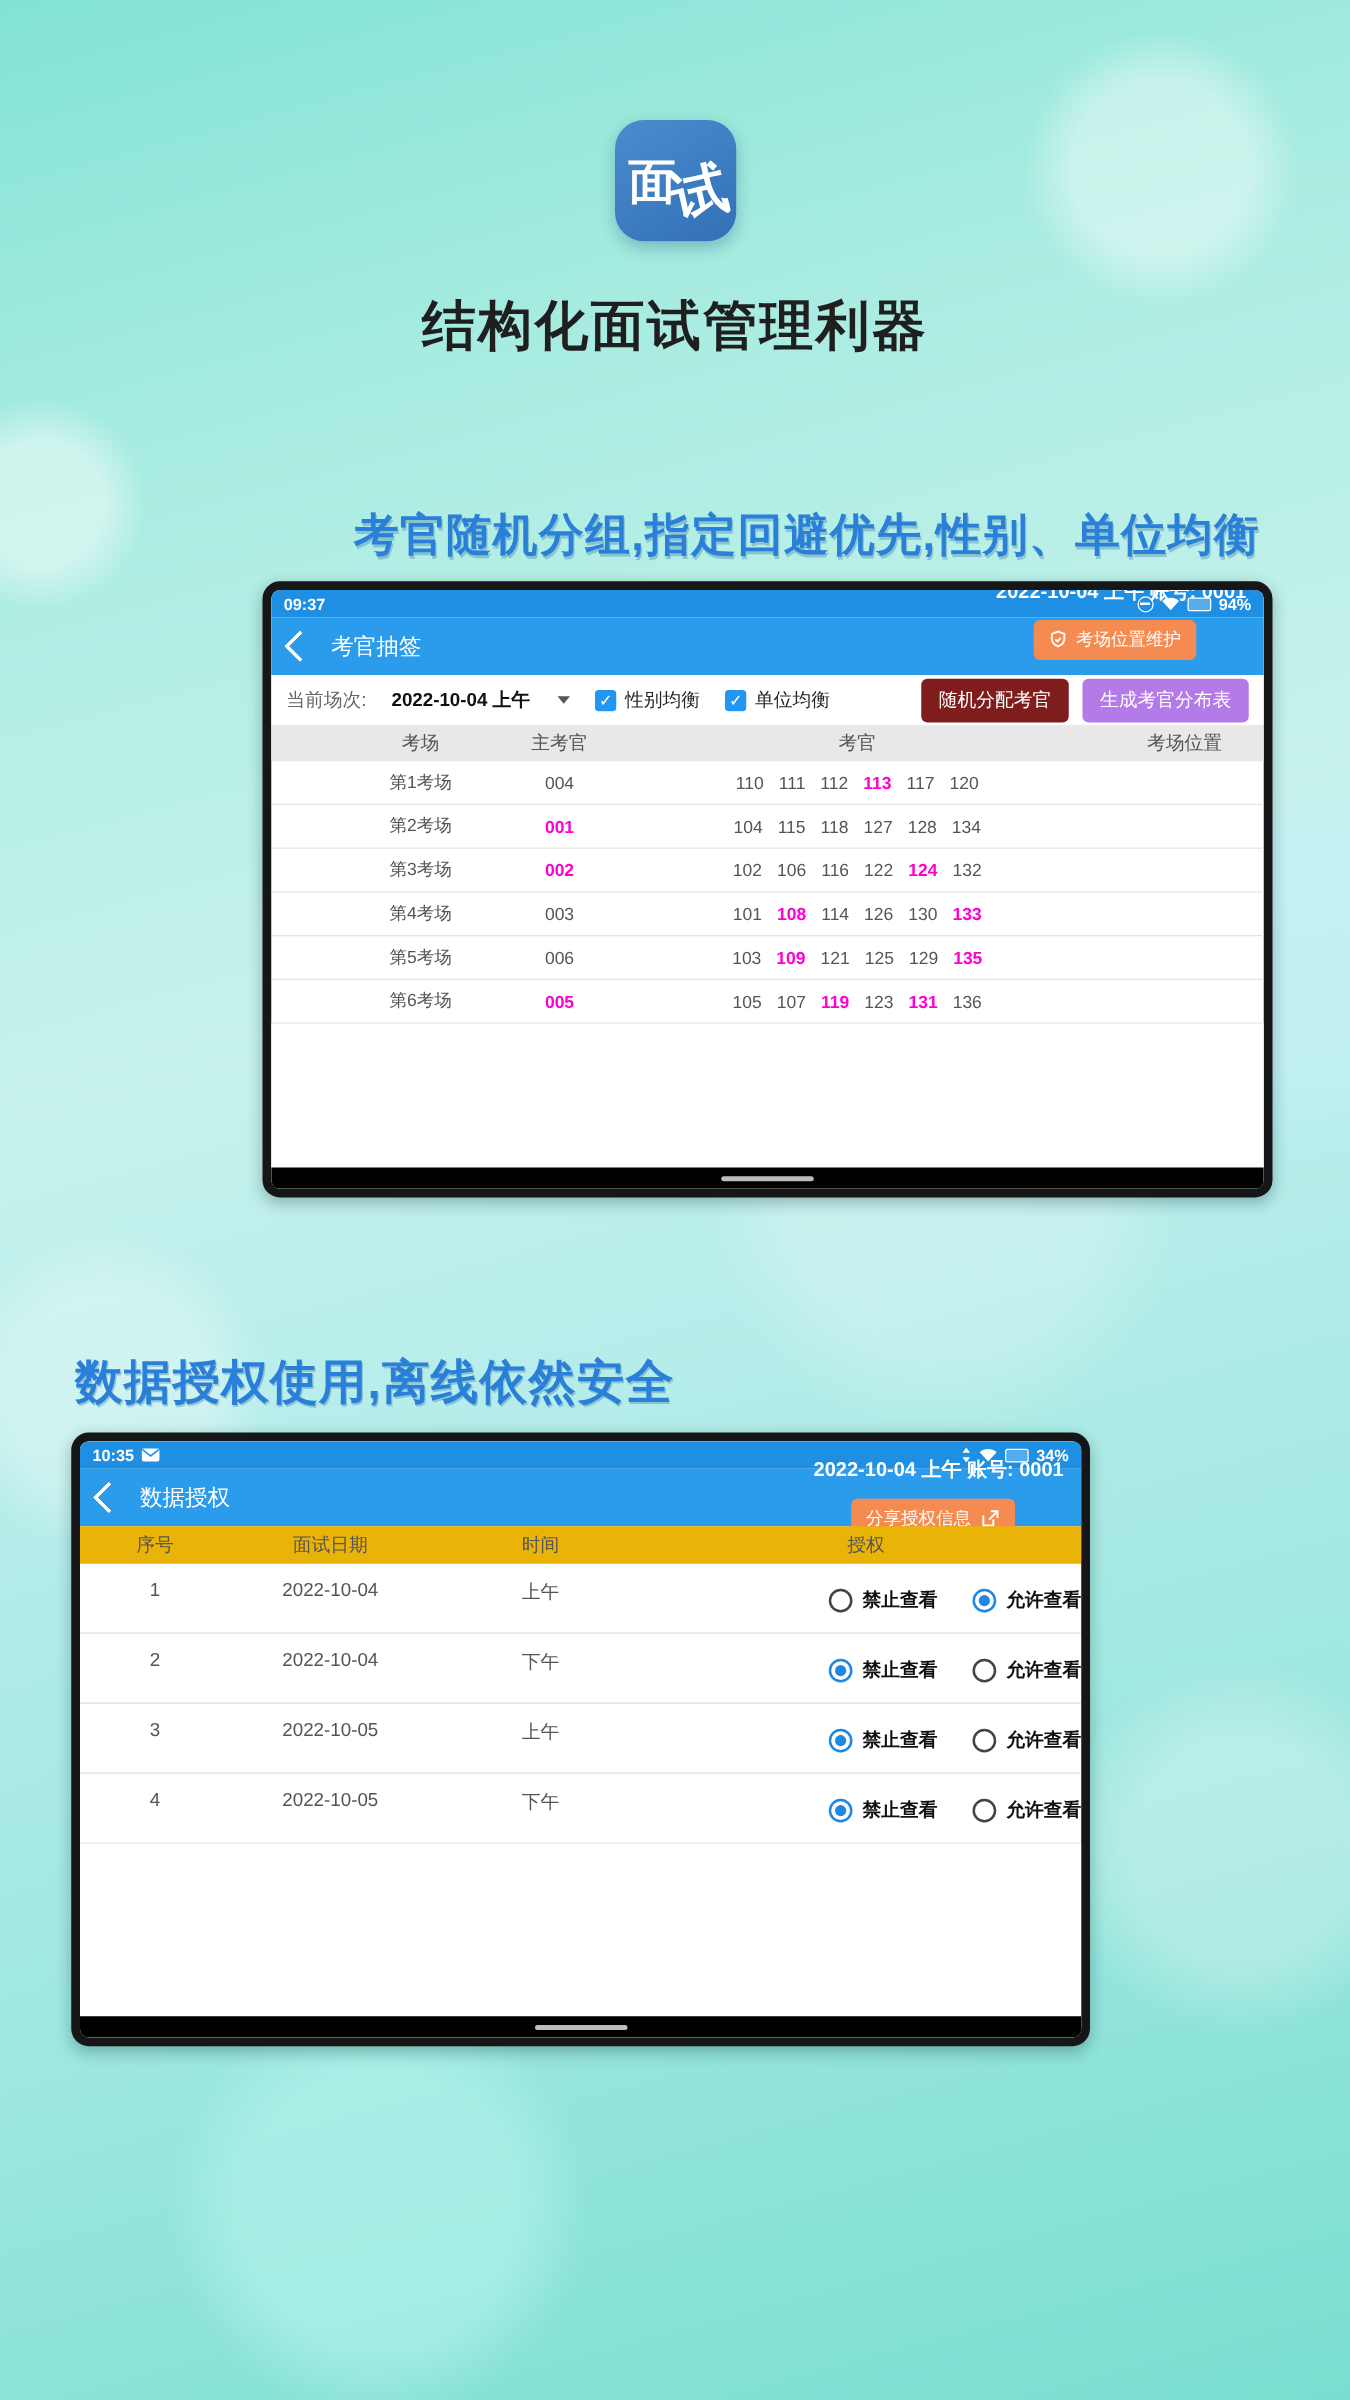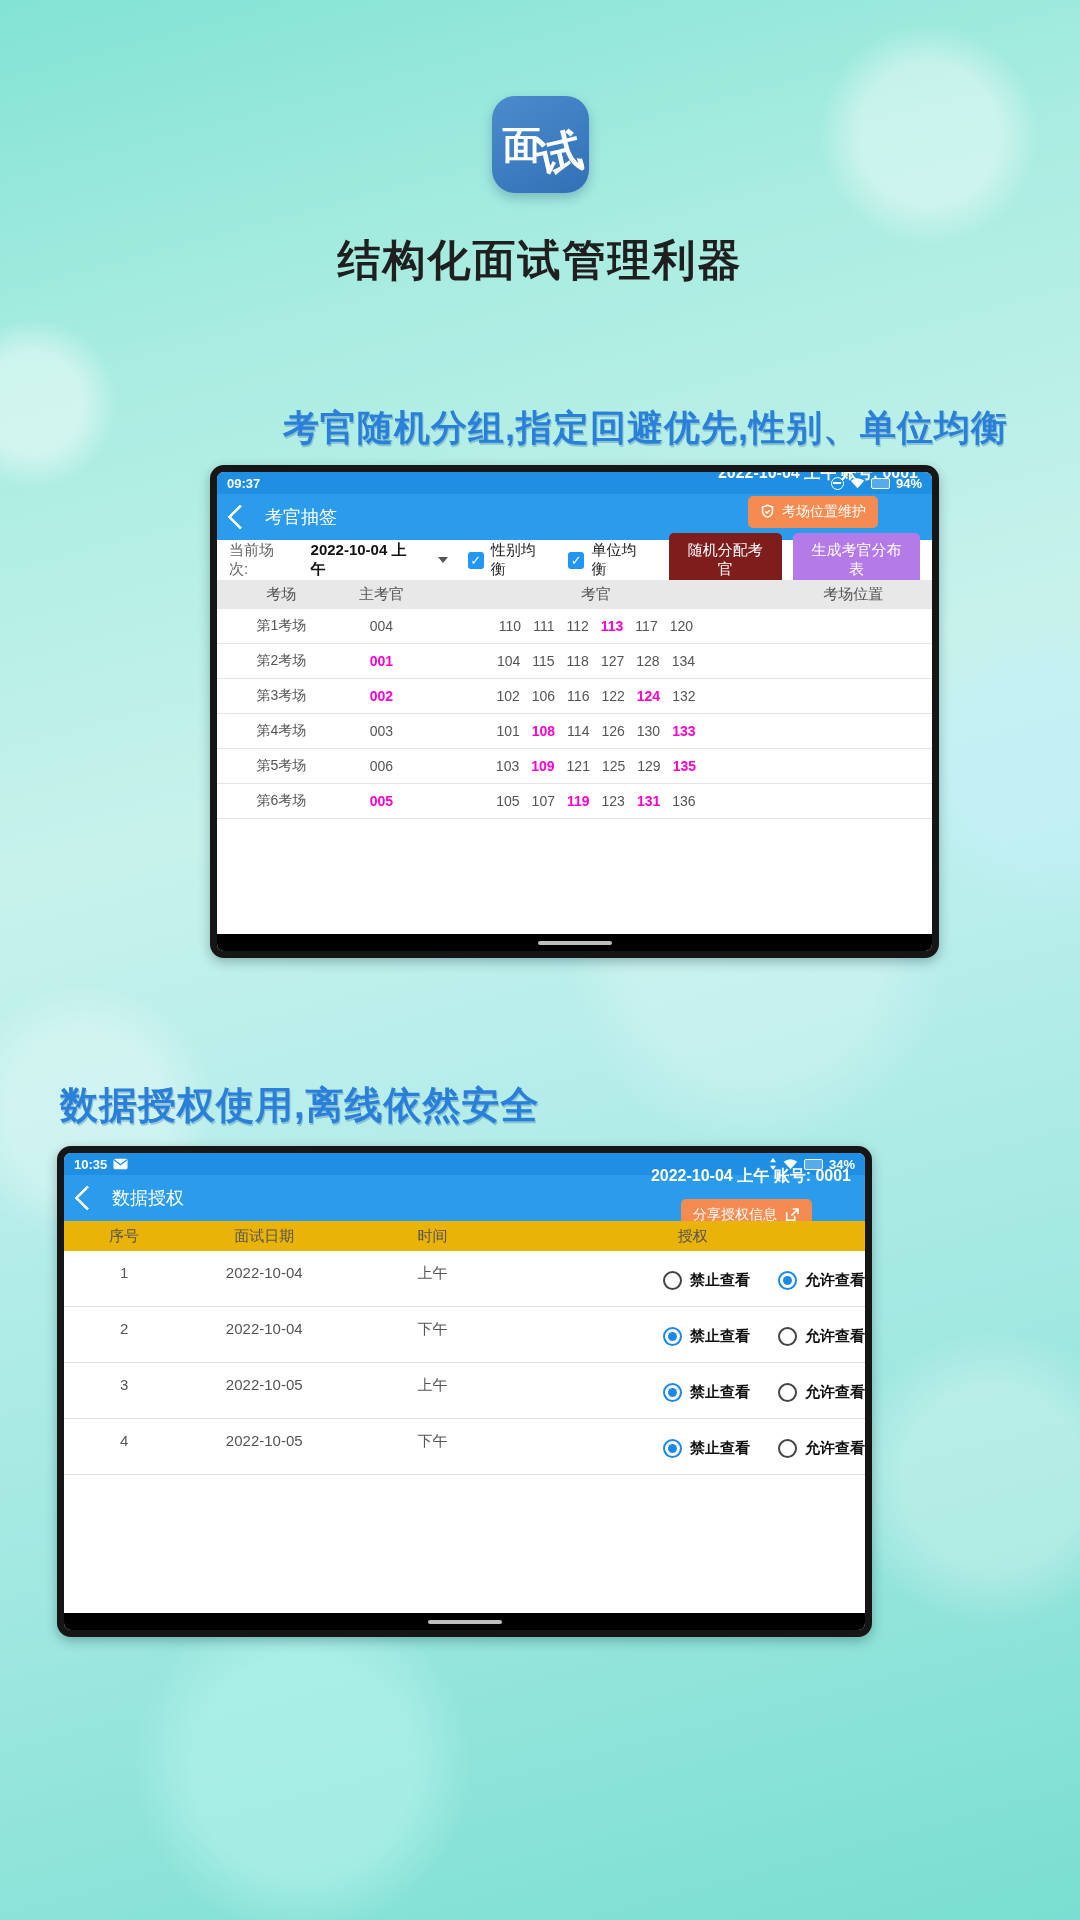--- a/index.html
+++ b/index.html
@@ -22,21 +22,21 @@
   .logo-mian{position:absolute;left:11px;top:24px;font-size:38px;font-weight:900;color:#fff;}
   .logo-shi{position:absolute;right:7px;top:28px;font-size:45px;font-weight:900;color:#fff;transform:rotate(-13deg);}
   .brand-name{font-size:50px;font-weight:900;color:#3E98D8;letter-spacing:10px;text-shadow:0 2px 2px rgba(40,100,160,.18);}
   .main-title{position:absolute;top:232px;left:0;width:100%;text-align:center;font-size:43px;font-weight:900;color:#1f1f1f;letter-spacing:2px;}
   .slogan{position:absolute;font-weight:900;color:#2A7FD8;letter-spacing:1px;text-shadow:1px 2px 0 rgba(25,85,150,.28);white-space:nowrap;}
   .slogan1{top:404px;left:283px;font-size:36px;}
   .slogan2{top:1080px;left:60px;font-size:38px;}
   
   .tablet{position:absolute;box-sizing:border-box;background:#fff;border:7px solid #161616;border-radius:14px;
     box-shadow:0 4px 12px rgba(0,40,50,.30);display:flex;flex-direction:column;overflow:hidden;}
-  .tablet1{left:210px;top:465px;width:729px;height:493px;}
+  .tablet1{left:210px;top:465px;width:808px;height:493px;}
   .tablet2{left:57px;top:1146px;width:815px;height:491px;}
   
   .statusbar{height:22px;flex:0 0 22px;background:#1E8FE3;display:flex;align-items:center;justify-content:space-between;
     padding:0 10px;color:#fff;font-size:13px;font-weight:bold;}
   .status-left,.status-right{display:flex;align-items:center;gap:6px;}
   .dnd-icon{width:13px;height:13px;border:1.5px solid #fff;border-radius:50%;position:relative;box-sizing:border-box;}
   .dnd-icon::after{content:'';position:absolute;left:1.5px;right:1.5px;top:50%;height:1.5px;margin-top:-1px;background:#fff;}
   .bat{width:17px;height:9px;border:1px solid #fff;border-radius:2px;position:relative;background:rgba(255,255,255,.25);overflow:hidden;}
   .bat::after{content:'';position:absolute;right:-4px;top:2px;width:2.5px;height:5px;background:#fff;border-radius:1px;}
   .bat-fill{height:100%;background:#fff;}
@@ -56,21 +56,21 @@
   .caret{width:0;height:0;border-left:5px solid transparent;border-right:5px solid transparent;border-top:6px solid #555;}
   .cb{display:flex;align-items:center;gap:7px;color:#222;cursor:pointer;}
   .cbbox{width:17px;height:17px;background:#2196F3;border-radius:3px;color:#fff;font-size:13px;line-height:17px;text-align:center;}
   .cbbox::after{content:"\2713";}
   .tb-right{margin-left:auto;display:flex;gap:11px;}
   .gbtn,.pbtn{color:#fff;font-size:15px;padding:8px 14px;border-radius:5px;border:none;font-family:inherit;cursor:pointer;}
   .gbtn{background:#7f1d1d;} .pbtn{background:#B47AE8;}
   
   .t1-header{height:29px;flex:0 0 29px;background:#E8E8E8;display:flex;align-items:center;font-size:15px;color:#555;}
   .t1-row{height:34px;flex:0 0 34px;display:flex;align-items:center;border-bottom:1px solid #E4E4E4;font-size:14px;color:#555;}
-  .c-room{flex:0 0 18%;text-align:center;}
+  .c-room{flex:0 0 18%;text-align:center;margin-left:48px;}
   .c-chief{flex:0 0 10%;text-align:center;}
   .c-exam{flex:0 0 50%;display:flex;justify-content:center;gap:12px;}
   .c-pos{flex:1;text-align:center;}
   [data-hl="true"]{color:#FF00CE;font-weight:bold;}
   
   .t2-header{height:30px;flex:0 0 30px;background:#eab308;display:flex;align-items:center;font-size:15px;color:#555;}
   .t2-row{height:55px;flex:0 0 55px;display:flex;border-bottom:1px solid #E0E0E0;font-size:15px;color:#555;}
   .d-no{flex:0 0 15%;text-align:center;}
   .d-date{flex:0 0 20%;text-align:center;}
   .d-time{flex:0 0 22%;text-align:center;}

